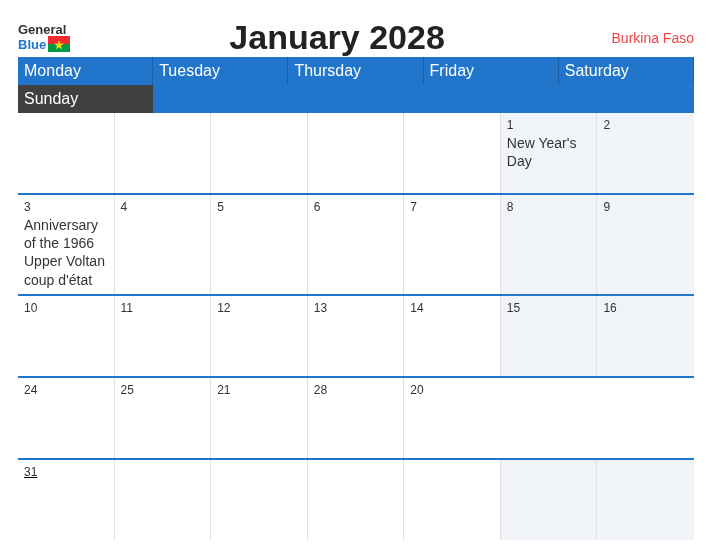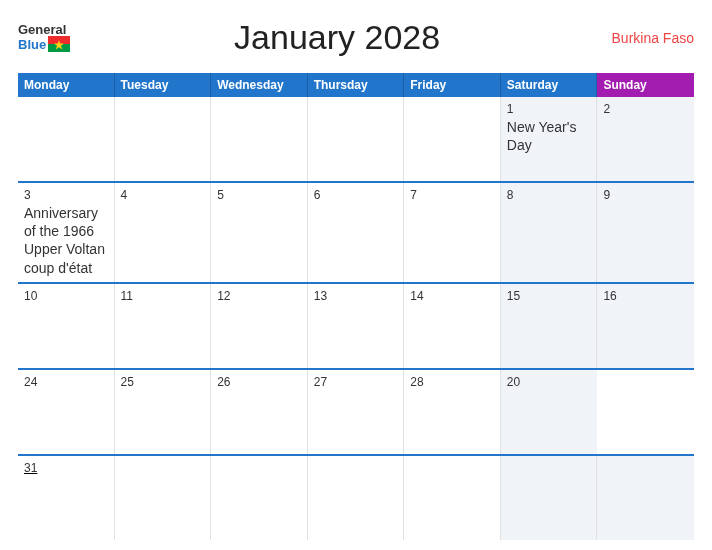--- a/index.html
+++ b/index.html
@@ -16,21 +16,21 @@
       background: #fff;
       padding: 18px 18px 10px 18px;
       display: flex;
       flex-direction: column;
     }
     
     .header {
       display: flex;
       align-items: center;
       justify-content: space-between;
-      margin-bottom: 16px;
+      margin-bottom: 0;
     }
     .logo {
       display: flex;
       align-items: center;
       gap: 2px;
     }
     .logo-text-general {
       font-size: 13px;
       font-weight: bold;
       color: #333;
@@ -43,52 +43,52 @@
       line-height: 1;
     }
     .logo-flag {
       width: 22px;
       height: 16px;
       display: inline-block;
       margin-left: 2px;
     }
     .title {
       font-size: 34px;
-      font-weight: normal;
+      font-weight: bold;
       color: #222;
       text-align: center;
       flex: 1;
     }
     .country {
       font-size: 14px;
       color: #ef4444;
       text-align: right;
       min-width: 90px;
     }
     
     .calendar {
       flex: 1;
       display: flex;
       flex-direction: column;
     }
     .cal-header {
       display: grid;
-      grid-template-columns: repeat(7, 1fr);
+      grid-template-columns: repeat(5, 1fr);
       background: #2176cc;
       color: #fff;
-      font-size: 12px;
-      font-weight: bold;
+      font-size: 16px;
+      font-weight: normal;
     }
     .cal-header-cell {
       padding: 5px 6px;
       border-right: 1px solid #1a5fa8;
     }
     .cal-header-cell:last-child {
       border-right: none;
-      background: #a21caf;
+      background: #404040;
     }
     .cal-body {
       flex: 1;
       display: flex;
       flex-direction: column;
     }
     .cal-week {
       display: grid;
       grid-template-columns: repeat(7, 1fr);
       flex: 1;
@@ -153,21 +153,20 @@
       </div>
     </div>
     <div class="title">January 2028</div>
     <div class="country">Burkina Faso</div>
   </div>
 
   <div class="calendar">
     <div class="cal-header">
       <div class="cal-header-cell">Monday</div>
       <div class="cal-header-cell">Tuesday</div>
-      <div class="cal-header-cell">Wednesday</div>
       <div class="cal-header-cell">Thursday</div>
       <div class="cal-header-cell">Friday</div>
       <div class="cal-header-cell">Saturday</div>
       <div class="cal-header-cell">Sunday</div>
     </div>
     <div class="cal-body" id="cal-body">
     <div class="cal-week">
           <div class="cal-cell empty"></div>
           <div class="cal-cell empty"></div>
           <div class="cal-cell empty"></div>
@@ -223,24 +222,21 @@
           </div>
         </div>
         <div class="cal-week">
           <div class="cal-cell">
             <span class="day-num">24</span>
           </div>
           <div class="cal-cell">
             <span class="day-num">25</span>
           </div>
           <div class="cal-cell">
-            <span class="day-num">26</span>
-          </div>
-          <div class="cal-cell">
-            <span class="day-num">27</span>
+            <span class="day-num">21</span>
           </div>
           <div class="cal-cell">
             <span class="day-num">28</span>
           </div>
           <div class="cal-cell">
             <span class="day-num">20</span>
           </div>
         </div>
         <div class="cal-week">
           <div class="cal-cell">

